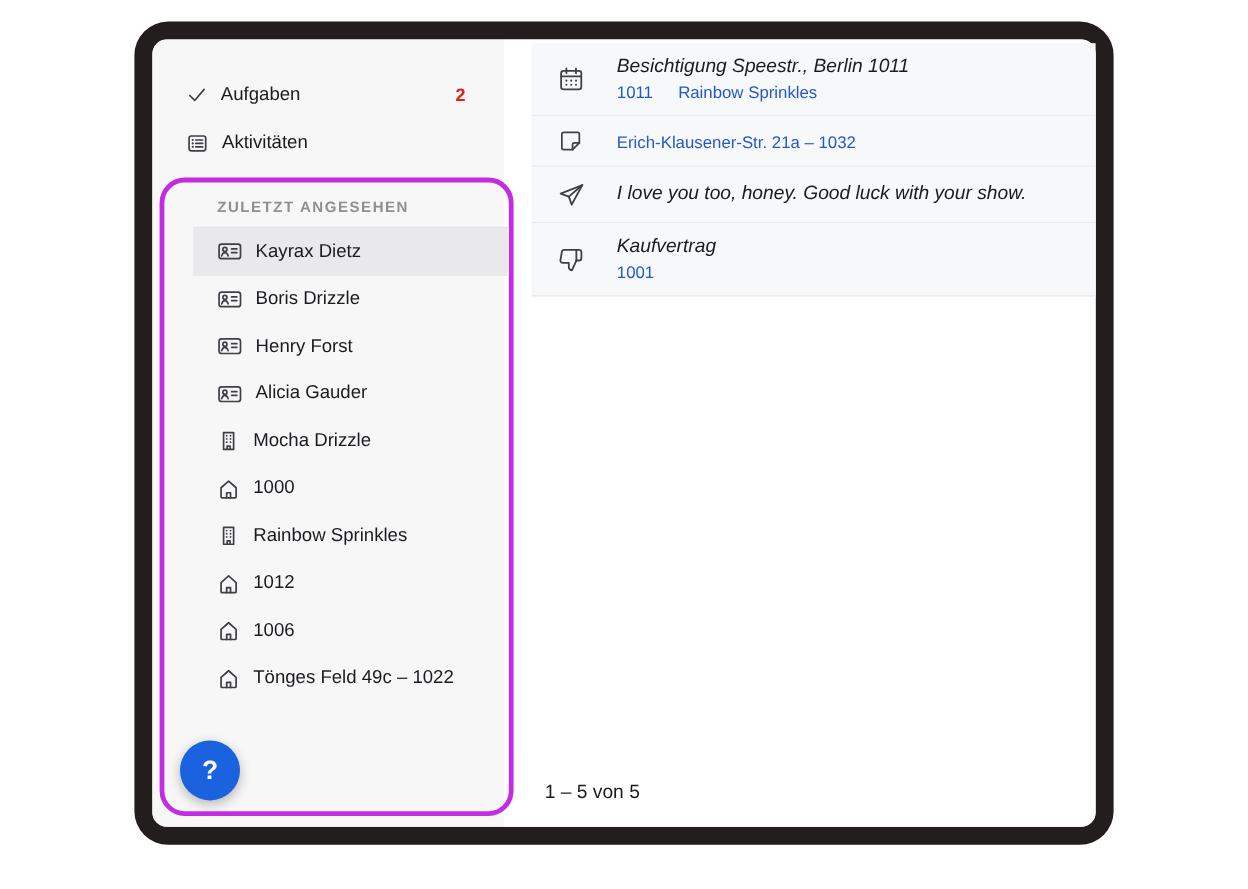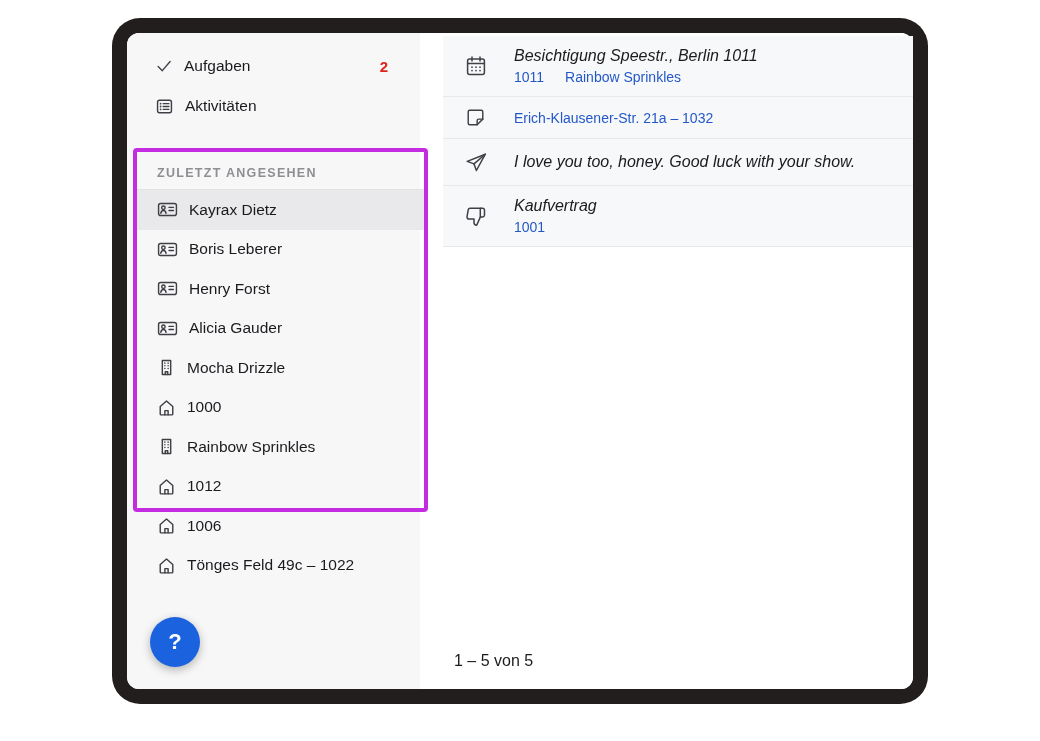--- a/index.html
+++ b/index.html
@@ -7,27 +7,27 @@
   .stage{position:relative;width:1040px;height:741px;overflow:hidden;}
 
   
   .frame{position:absolute;left:112px;top:18px;width:816px;height:686px;
     background:#221e1d;border-radius:28px;padding:15px;box-sizing:border-box;}
   .window{width:100%;height:100%;background:#ffffff;border-radius:12px;
     display:flex;position:relative;}
 
   
   .sidebar{width:293px;flex-shrink:0;background:#f7f7f8;border-radius:12px 0 0 12px;position:relative;}
-  .nav{padding-top:13px;}
+  .nav{padding-top:26px;}
   .nav-item{height:40px;display:flex;align-items:center;gap:11px;
     padding:0 32px 0 28px;font-size:15.5px;color:#1b1b1f;cursor:pointer;}
   .nav-badge{margin-left:auto;color:#e02318;font-weight:700;font-size:15px;}
 
-  .recent-box{position:absolute;left:6px;top:115px;width:295px;height:364px;
-    border:4px solid #c32ce0;border-radius:4px;box-sizing:border-box;z-index:2;background:transparent;}
+  .recent-box{position:absolute;left:6px;top:115px;width:295px;height:532px;
+    border:4px solid #c32ce0;border-radius:21px;box-sizing:border-box;z-index:2;background:transparent;padding-left:24px;}
   .recent-title{padding:14px 20px 9px 20px;font-size:12.5px;font-weight:700;
     letter-spacing:1.3px;color:#8e8e93;border-bottom:1px solid #e3e3e6;}
   .recent-item{height:39.5px;display:flex;align-items:center;gap:11px;
     padding:0 10px 0 20px;font-size:15.5px;color:#1b1b1f;cursor:pointer;box-sizing:border-box;}
   .recent-item.selected{background:#e9e9eb;}
   .recent-item .ico{display:flex;align-items:center;flex-shrink:0;}
 
   .help-btn{position:absolute;left:23px;bottom:22px;width:50px;height:50px;border-radius:50%;
     background:#1b63de;color:#ffffff;font-size:22px;font-weight:700;border:none;
     display:flex;align-items:center;justify-content:center;cursor:pointer;
@@ -100,21 +100,21 @@
 
           <div class="recent-item">
             <span class="ico">
               <svg width="21" height="19" viewBox="0 0 22 20">
                 <rect class="s" x="1.6" y="3.6" width="18.8" height="12.8" rx="2.2"></rect>
                 <circle class="s" cx="6.7" cy="8.2" r="1.8"></circle>
                 <path class="s" d="M3.9 13.9c.5-1.9 1.5-2.8 2.8-2.8s2.3.9 2.8 2.8"></path>
                 <path class="s" d="M12.6 7.8h4.6M12.6 11h4.6"></path>
               </svg>
             </span>
-            <span>Boris Leberer</span>
+            <span>Boris Drizzle</span>
           </div>
 
           <div class="recent-item">
             <span class="ico">
               <svg width="21" height="19" viewBox="0 0 22 20">
                 <rect class="s" x="1.6" y="3.6" width="18.8" height="12.8" rx="2.2"></rect>
                 <circle class="s" cx="6.7" cy="8.2" r="1.8"></circle>
                 <path class="s" d="M3.9 13.9c.5-1.9 1.5-2.8 2.8-2.8s2.3.9 2.8 2.8"></path>
                 <path class="s" d="M12.6 7.8h4.6M12.6 11h4.6"></path>
               </svg>

